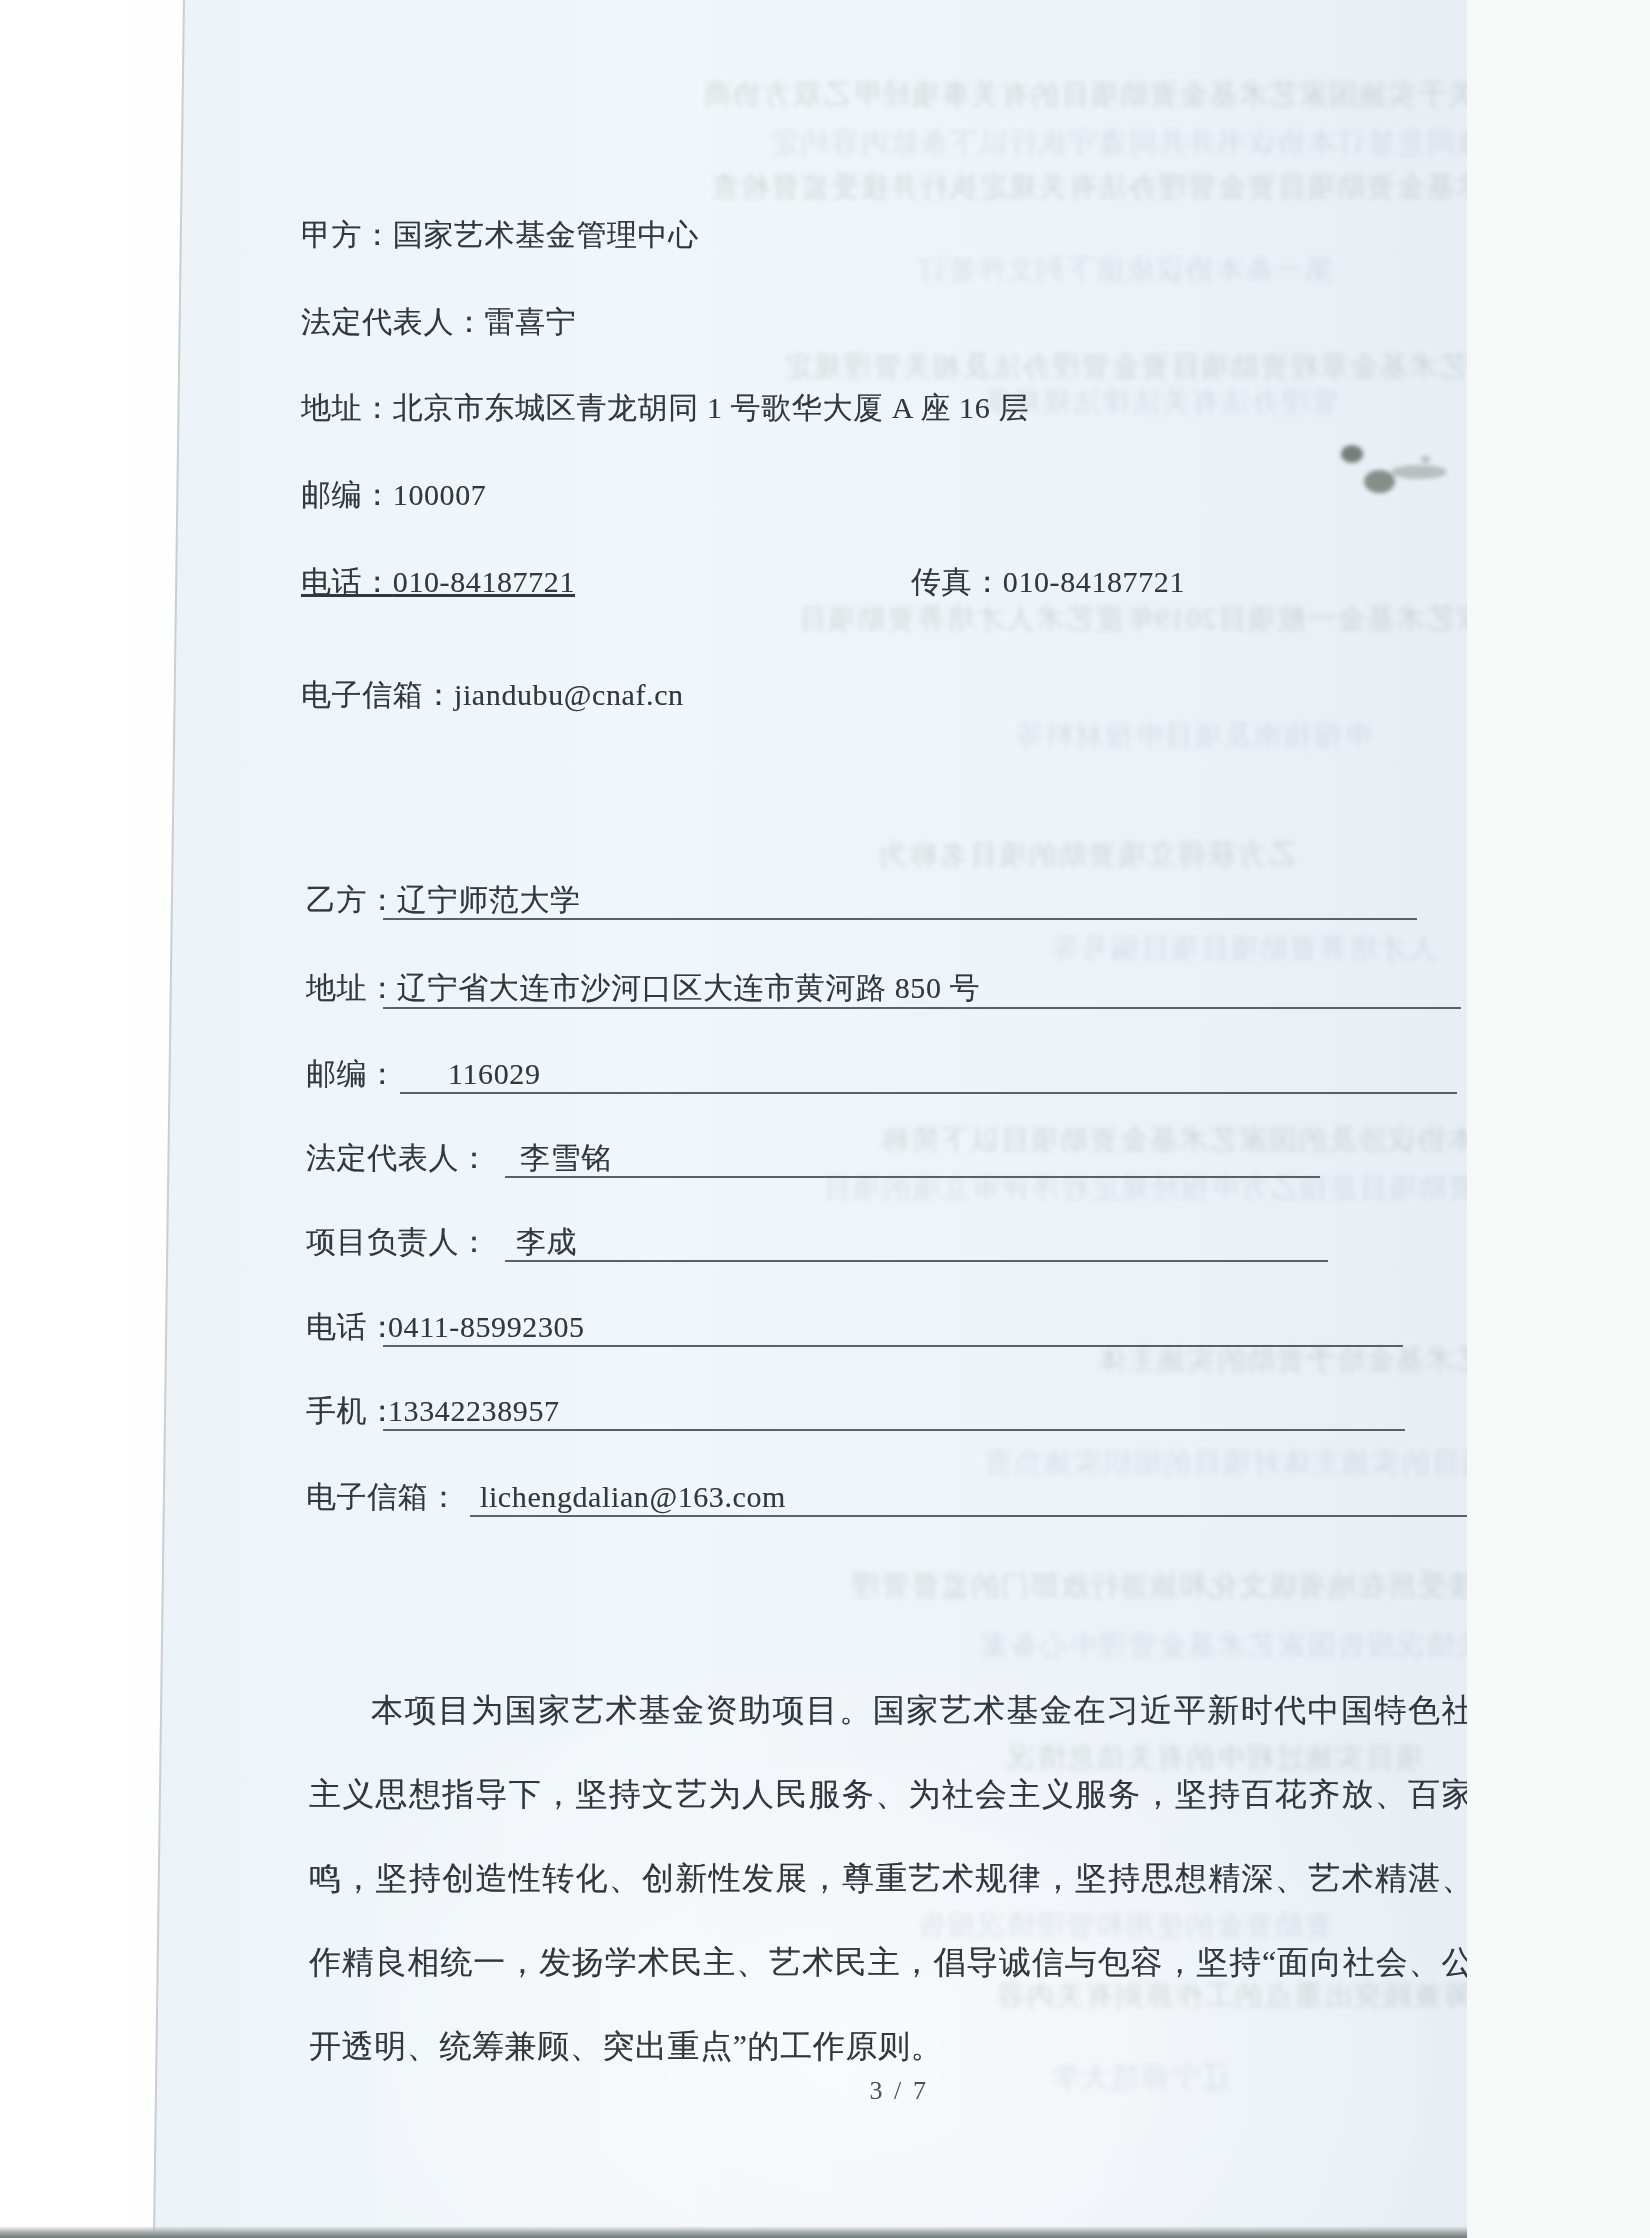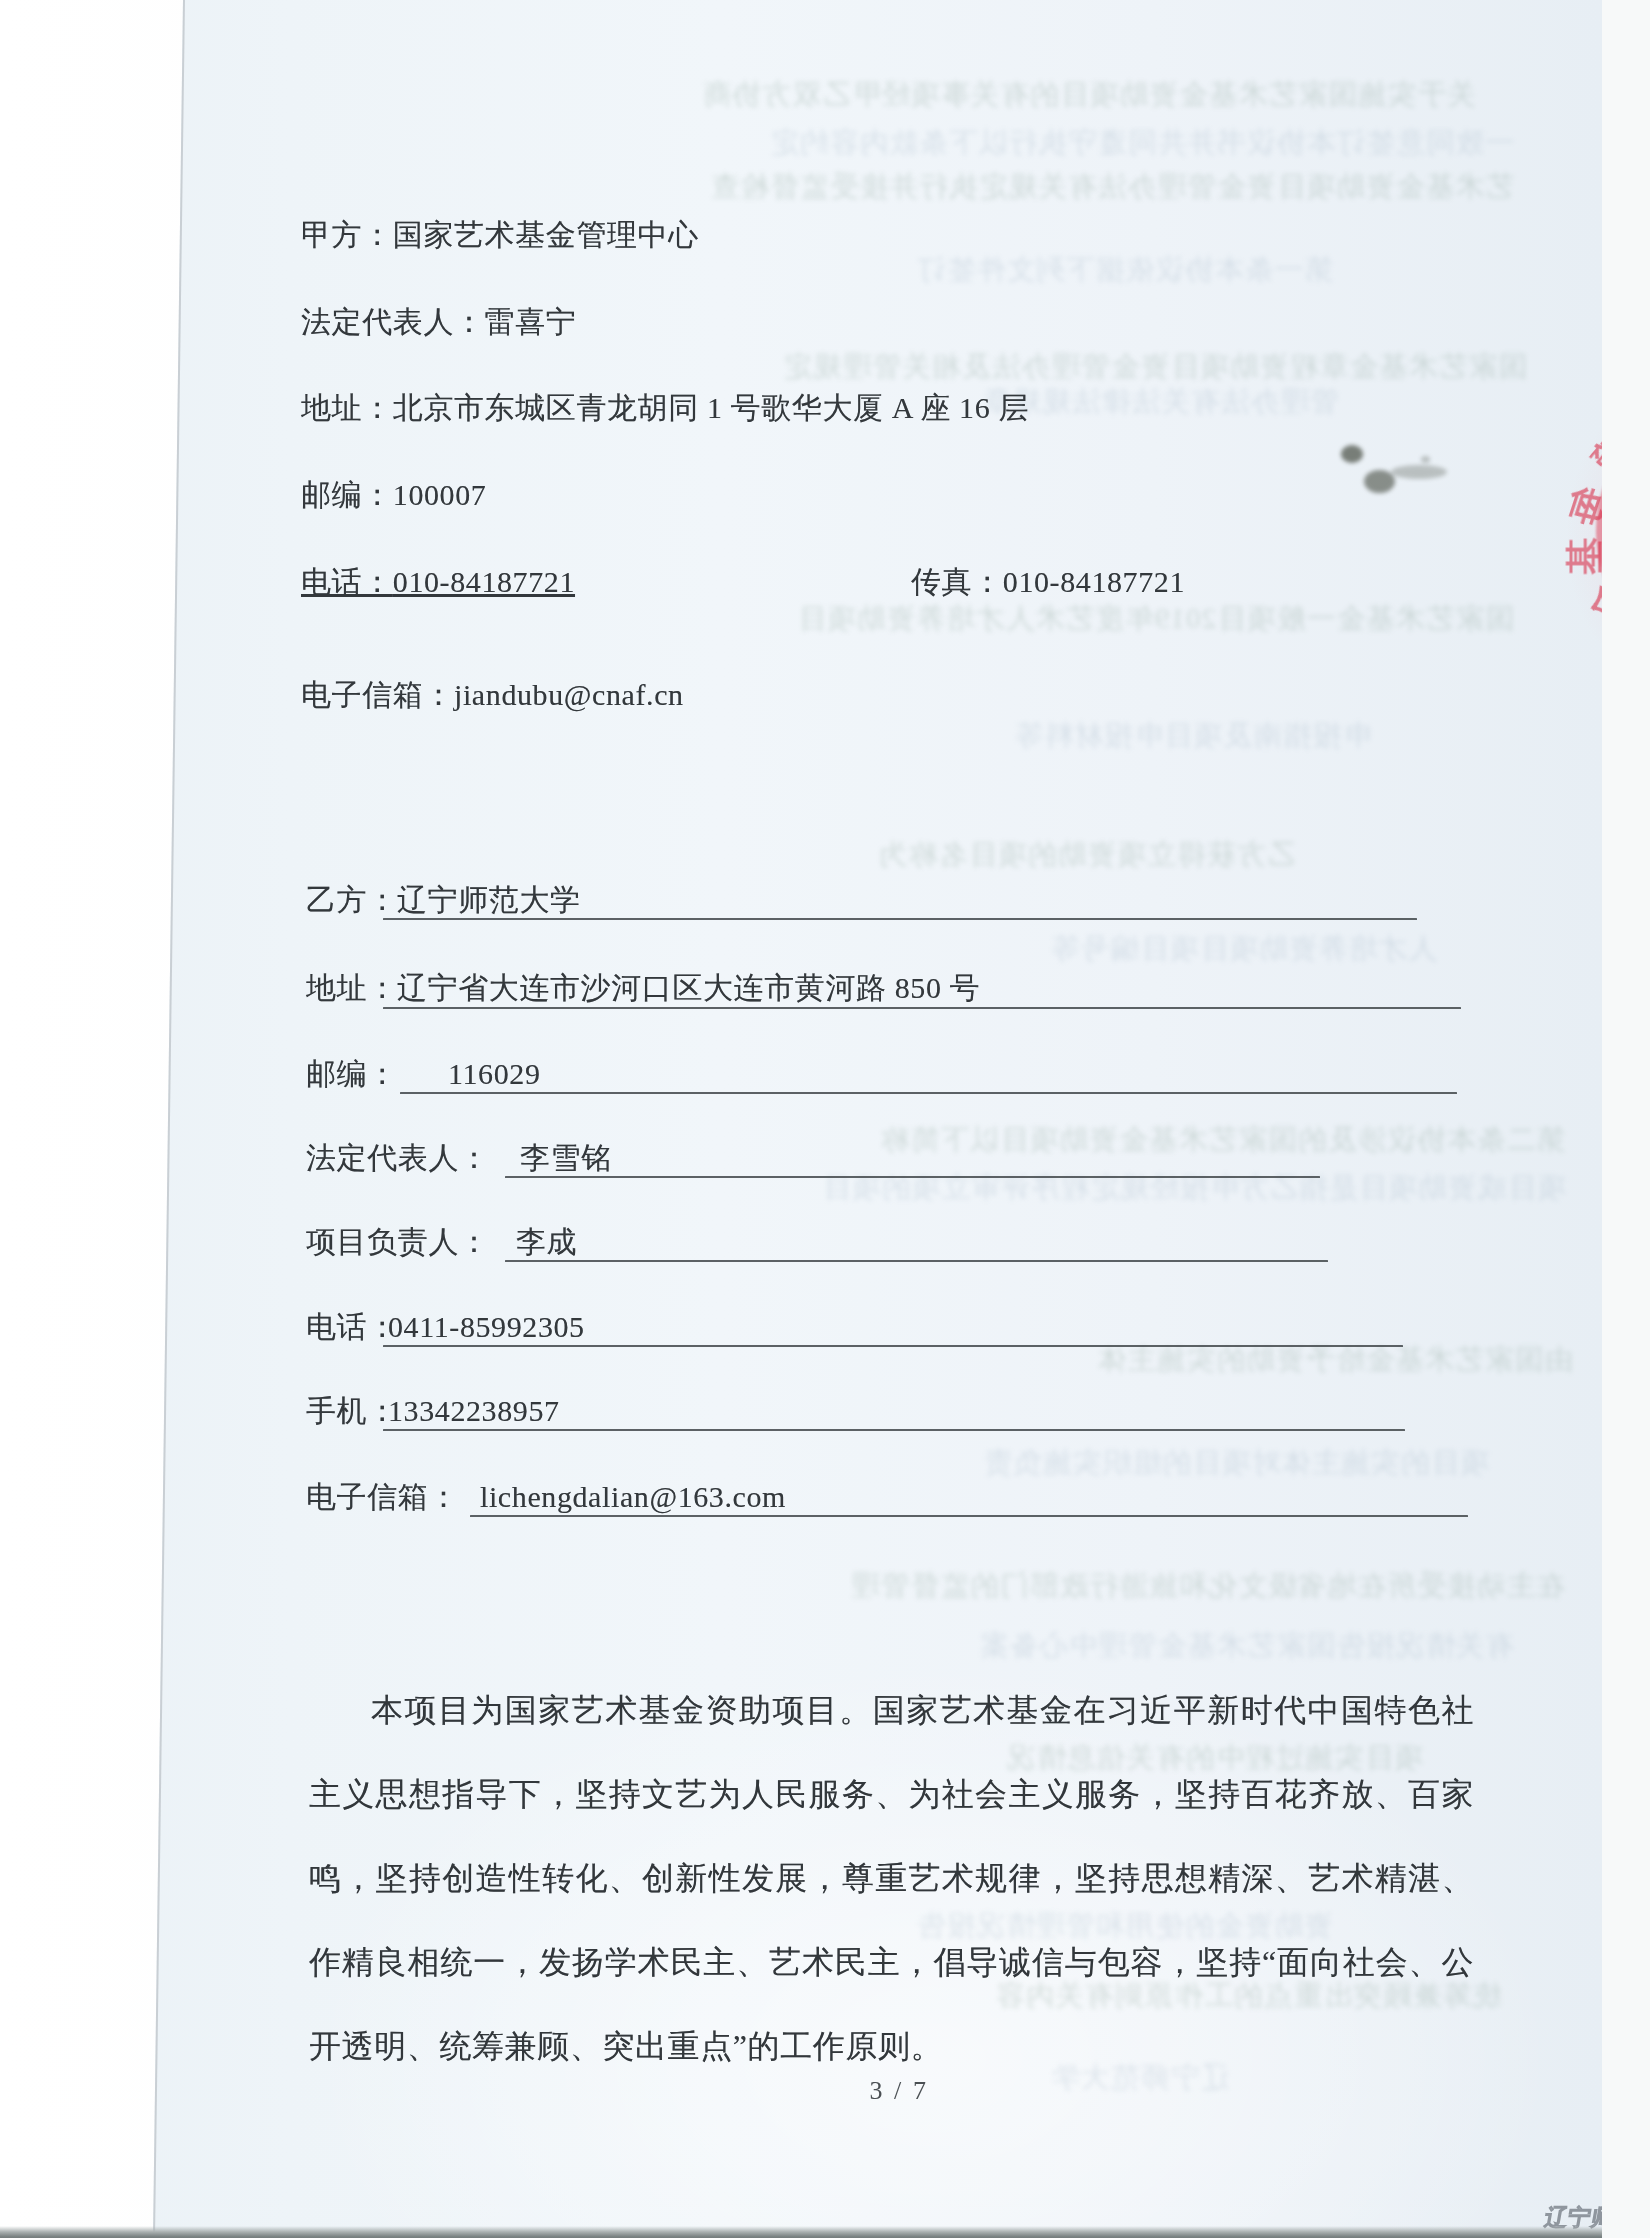--- a/index.html
+++ b/index.html
@@ -1,17 +1,17 @@
 <!DOCTYPE html>
 <html style="font-size:10.4px"><head>
 <meta charset="utf-8">
 <style>
   html,body{margin:0;padding:0;background:#f7f9f9;}
   body{width:1651px;height:2239px;position:relative;font-family:"Liberation Serif","DejaVu Serif",serif;}
-  #canvas{position:absolute;inset:0;width:1602px;height:2239px;overflow:hidden;background:#737373;}
+  #canvas{position:absolute;inset:0;width:1467px;height:2239px;overflow:hidden;background:#737373;}
 
   
   .underlay{position:absolute;inset:0;background:linear-gradient(90deg,#ffffff 0%,#fbfcfc 60%,#f4f6f7 100%);}
 
   
   .page{position:absolute;inset:0;
     clip-path:polygon(183px 0px,1645px 0px,1645px 2239px,153px 2239px);
     background:
       radial-gradient(ellipse 906px 582px at 58% 92%, rgba(255,255,255,.55), rgba(255,255,255,0) 70%),
       linear-gradient(90deg,#eaf1f6 0%,#eef4f8 18%,#f1f6fa 45%,#eef3f8 72%,#e7eef4 100%);

